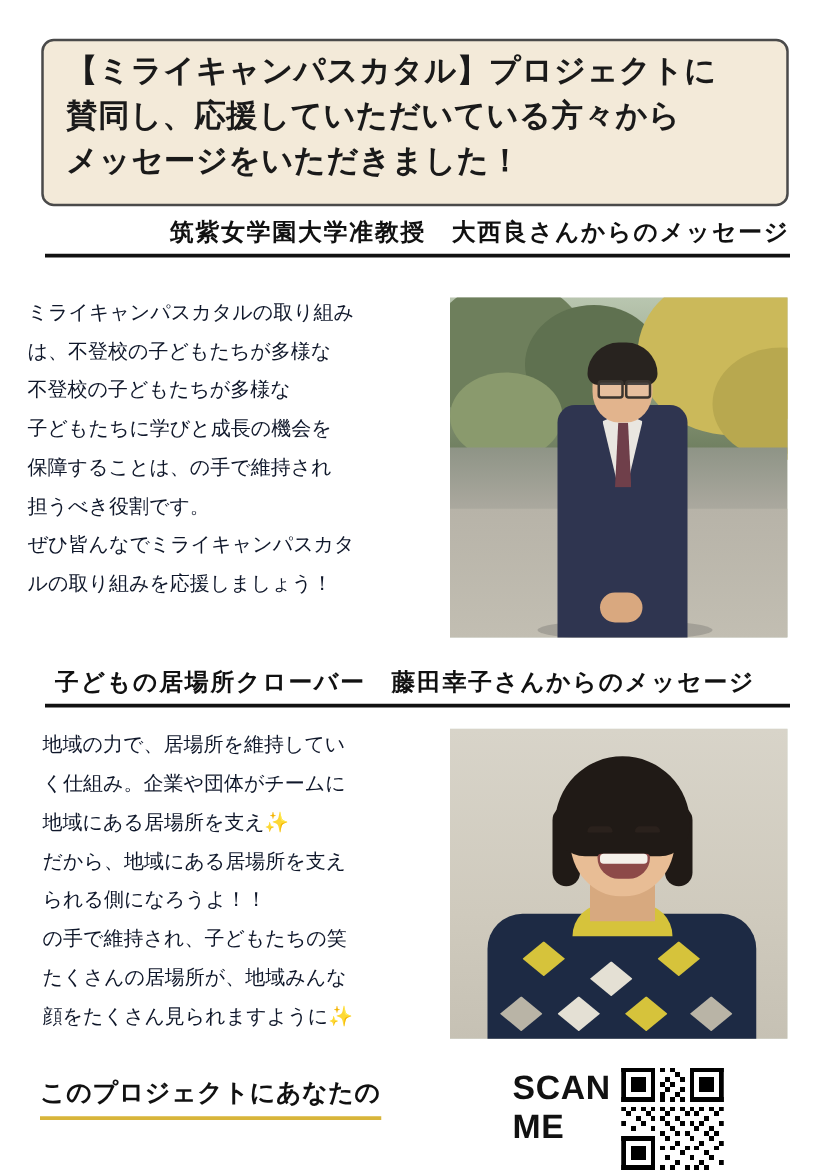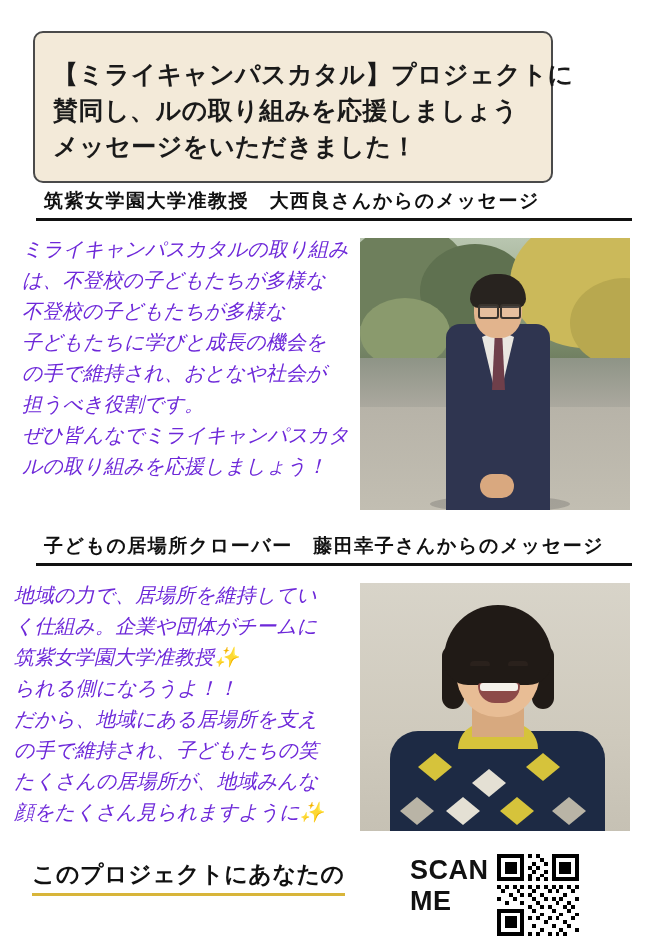--- a/index.html
+++ b/index.html
@@ -20,26 +20,26 @@
     height: 940px;
     position: relative;
     box-sizing: border-box;
   }
 
   
   .banner {
     position: absolute;
     left: 33px;
     top: 31px;
-    width: 520px;
+    width: 598px;
     box-sizing: border-box;
     background: #f3ead9;
     border: 2px solid #4a4a4a;
     border-radius: 10px;
-    padding: 24px 18px 16px 18px;
+    padding: 6px 18px 16px 18px;
   }
   .banner-line {
     font-size: 25px;
     line-height: 36px;
     font-weight: 700;
     letter-spacing: 0.5px;
     color: #1a1a1a;
     white-space: nowrap;
   }
 
@@ -47,35 +47,34 @@
   .section-heading {
     position: absolute;
     box-sizing: border-box;
     border-bottom: 3px solid #111111;
     font-size: 19px;
     font-weight: 700;
     letter-spacing: 1.5px;
     padding-bottom: 4px;
     white-space: nowrap;
   }
-  #heading-1 { left: 36px; top: 188px; width: 596px; padding-left: 8px; }
+  #heading-1 { left: 36px; top: 173px; width: 596px; padding-left: 8px; text-align: right; }
   #heading-2 { left: 36px; top: 533px; width: 596px; padding-left: 8px; }
 
   
   .msg-text {
     position: absolute;
-    font-size: 20px;
+    font-size: 16px;
     line-height: 31px;
     letter-spacing: 0px;
-    color: #6d28d9;
+    color: #0f172a;
     width: 335px;
-    font-style: italic;
   }
   #msg-text-1 { left: 22px; top: 234px; }
-  #msg-text-2 { left: 14px; top: 580px; }
+  #msg-text-2 { left: 34px; top: 580px; }
   .msg-text p { margin: 0; }
 
   
   .photo {
     position: absolute;
     overflow: hidden;
     background: #cfd3c8;
   }
   #photo-1 { left: 360px; top: 238px; width: 270px; height: 272px; }
   #photo-2 { left: 360px; top: 583px; width: 270px; height: 248px; }
@@ -201,21 +200,21 @@
     width: 665px;
     height: 95px;
   }
   .footer-cta {
     position: absolute;
     left: 32px;
     top: 10px;
     width: 360px;
   }
   .footer-line {
-    font-size: 23px;
+    font-size: 20px;
     font-weight: 700;
     line-height: 38px;
     letter-spacing: 0.5px;
     color: #111111;
     border-bottom: 3px solid #d8b53a;
     display: block;
     white-space: nowrap;
     width: fit-content;
   }
   .scan-me {
@@ -239,32 +238,32 @@
   }
   .qr svg { display: block; }
 </style>
 </head>
 <body>
 
 <div class="page">
 
   <div class="banner">
     <div class="banner-line">【ミライキャンパスカタル】プロジェクトに</div>
-    <div class="banner-line">賛同し、ルの取り組みを応援しましょう</div>
+    <div class="banner-line">賛同し、応援していただいている方々から</div>
     <div class="banner-line">メッセージをいただきました！</div>
   </div>
 
   <div class="section-heading" id="heading-1">筑紫女学園大学准教授　大西良さんからのメッセージ</div>
 
   <div class="msg-text" id="msg-text-1">
     <p>ミライキャンパスカタルの取り組み</p>
     <p>は、不登校の子どもたちが多様な</p>
     <p>不登校の子どもたちが多様な</p>
     <p>子どもたちに学びと成長の機会を</p>
-    <p>の手で維持され、おとなや社会が</p>
+    <p>保障することは、の手で維持され</p>
     <p>担うべき役割です。</p>
     <p>ぜひ皆んなでミライキャンパスカタ</p>
     <p>ルの取り組みを応援しましょう！</p>
   </div>
 
   <div class="photo" id="photo-1">
     <div class="ph1-sky"></div>
     <div class="ph1-tree ph1-t1"></div>
     <div class="ph1-tree ph1-t2"></div>
     <div class="ph1-tree ph1-t3"></div>
@@ -281,23 +280,23 @@
     <div class="ph1-glass ph1-gl"></div>
     <div class="ph1-glass ph1-gr"></div>
     <div class="ph1-hand"></div>
   </div>
 
   <div class="section-heading" id="heading-2">子どもの居場所クローバー　藤田幸子さんからのメッセージ</div>
 
   <div class="msg-text" id="msg-text-2">
     <p>地域の力で、居場所を維持してい</p>
     <p>く仕組み。企業や団体がチームに</p>
-    <p>筑紫女学園大学准教授✨</p>
+    <p>地域にある居場所を支え✨</p>
+    <p>だから、地域にある居場所を支え</p>
     <p>られる側になろうよ！！</p>
-    <p>だから、地域にある居場所を支え</p>
     <p>の手で維持され、子どもたちの笑</p>
     <p>たくさんの居場所が、地域みんな</p>
     <p>顔をたくさん見られますように✨</p>
   </div>
 
   <div class="photo" id="photo-2">
     <div class="ph2-bg"></div>
     <div class="ph2-body"></div>
     <div class="ph2-pat ph2-p6"></div>
     <div class="ph2-pat ph2-p1"></div>

